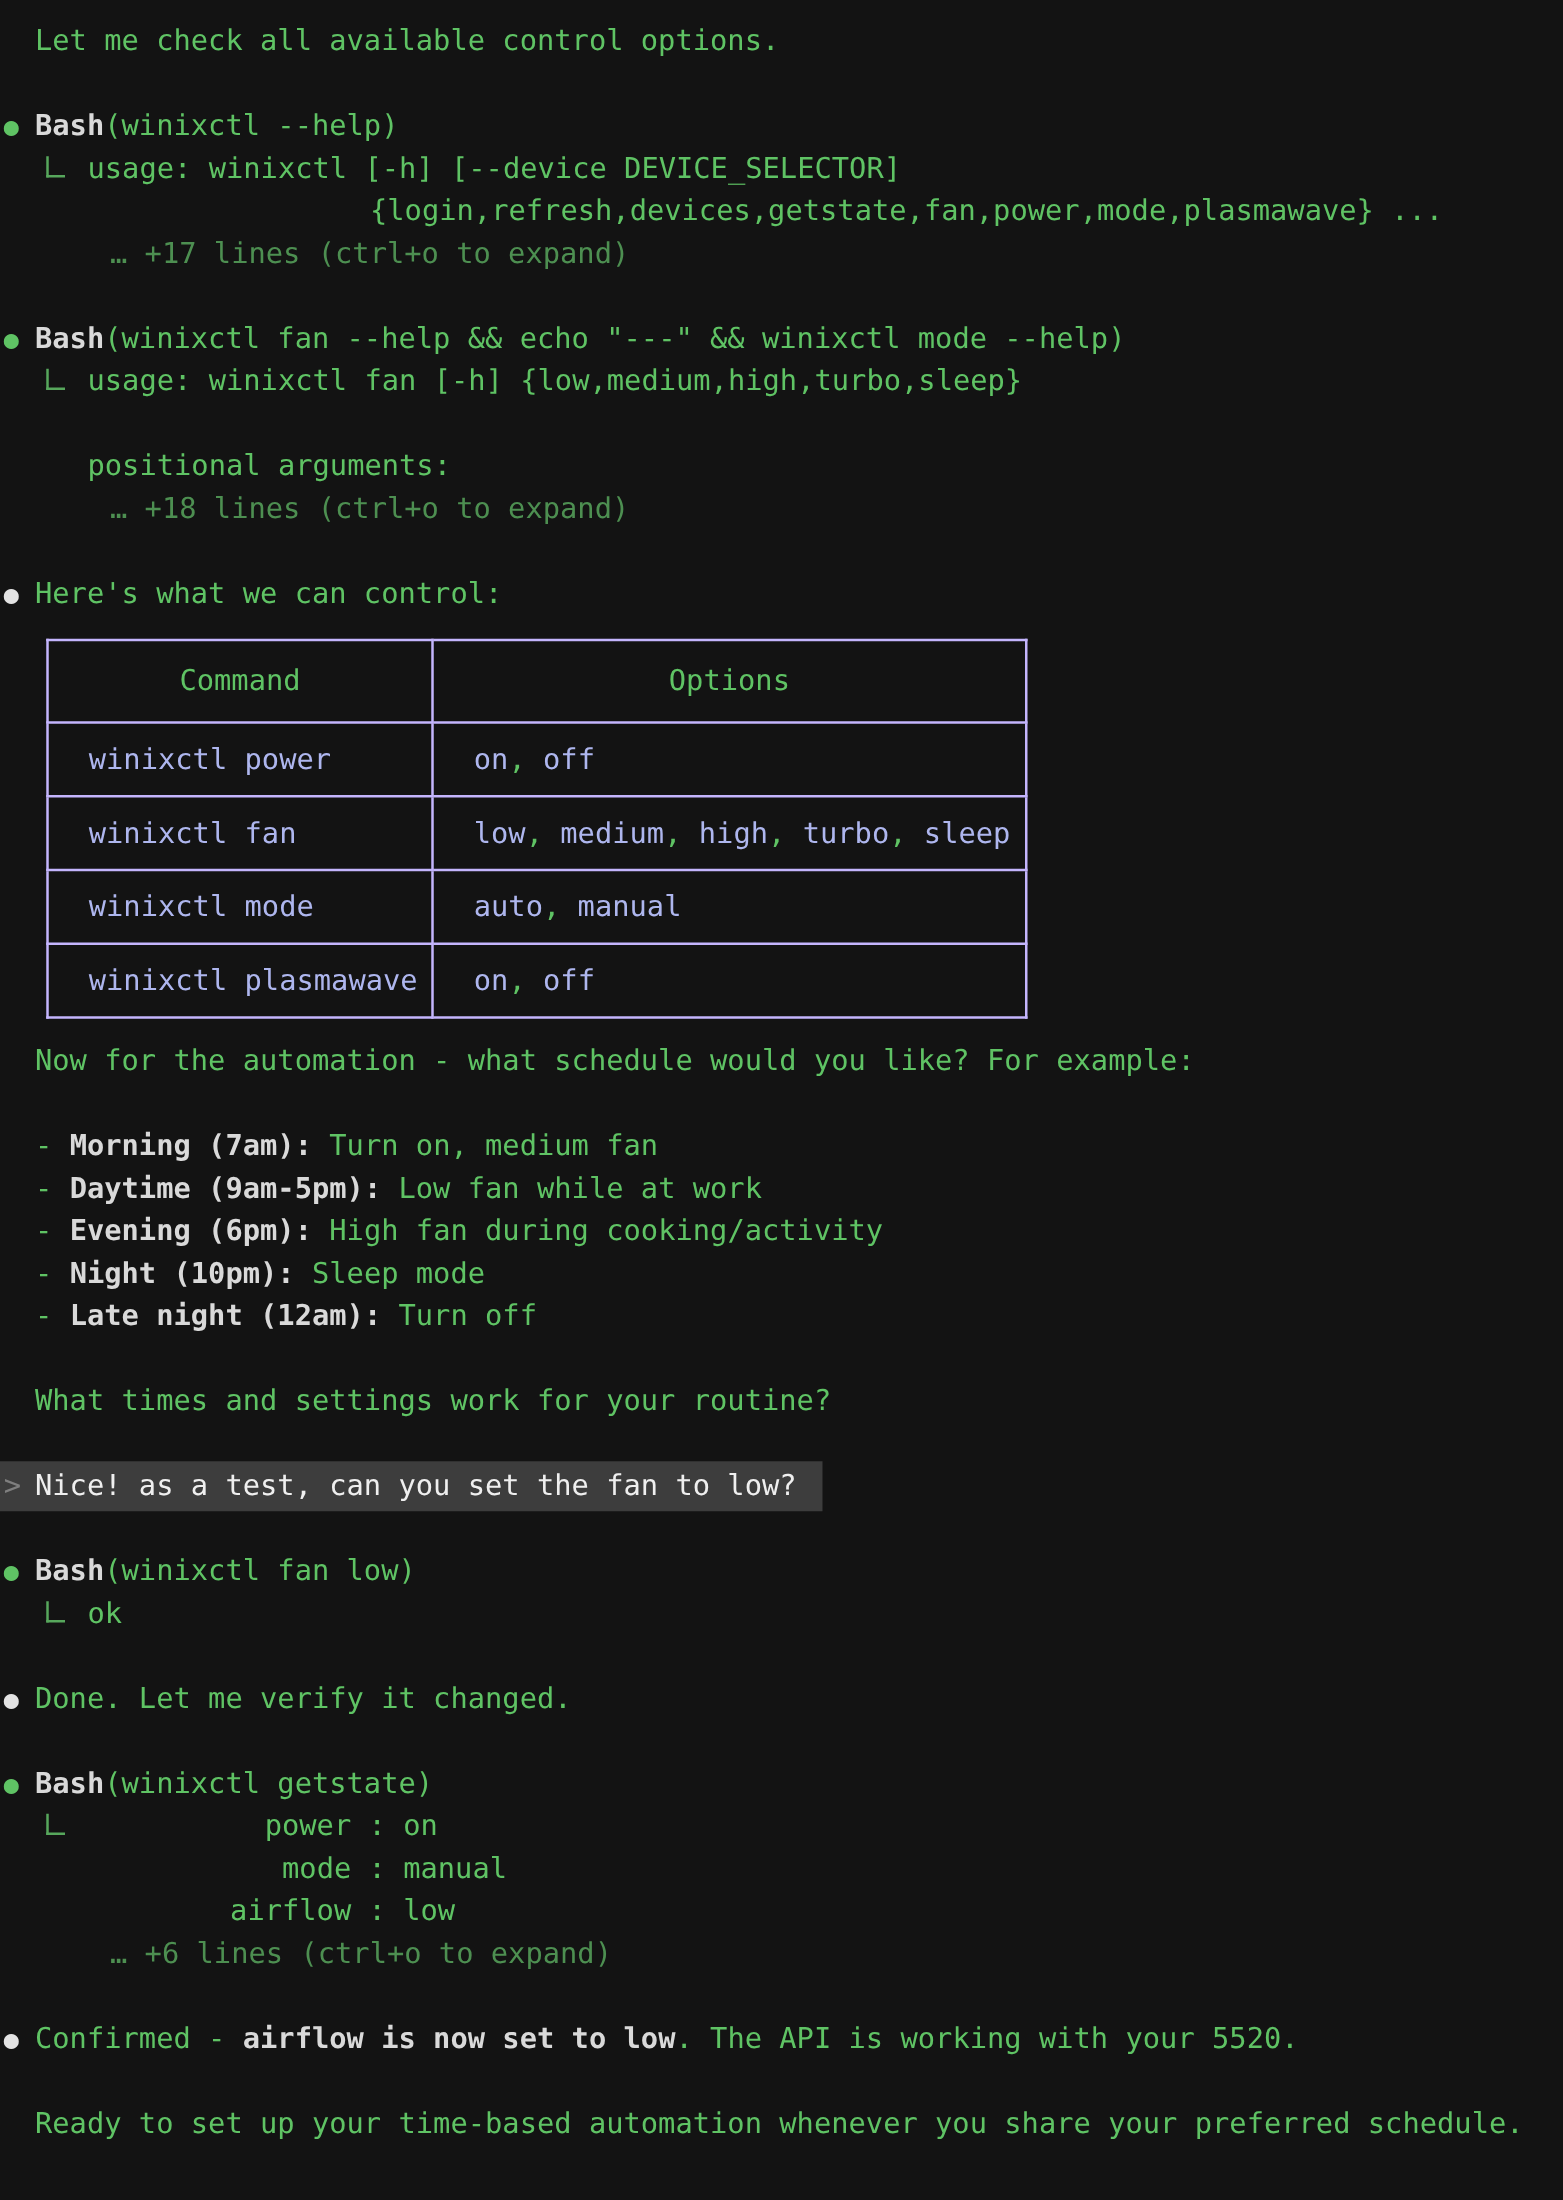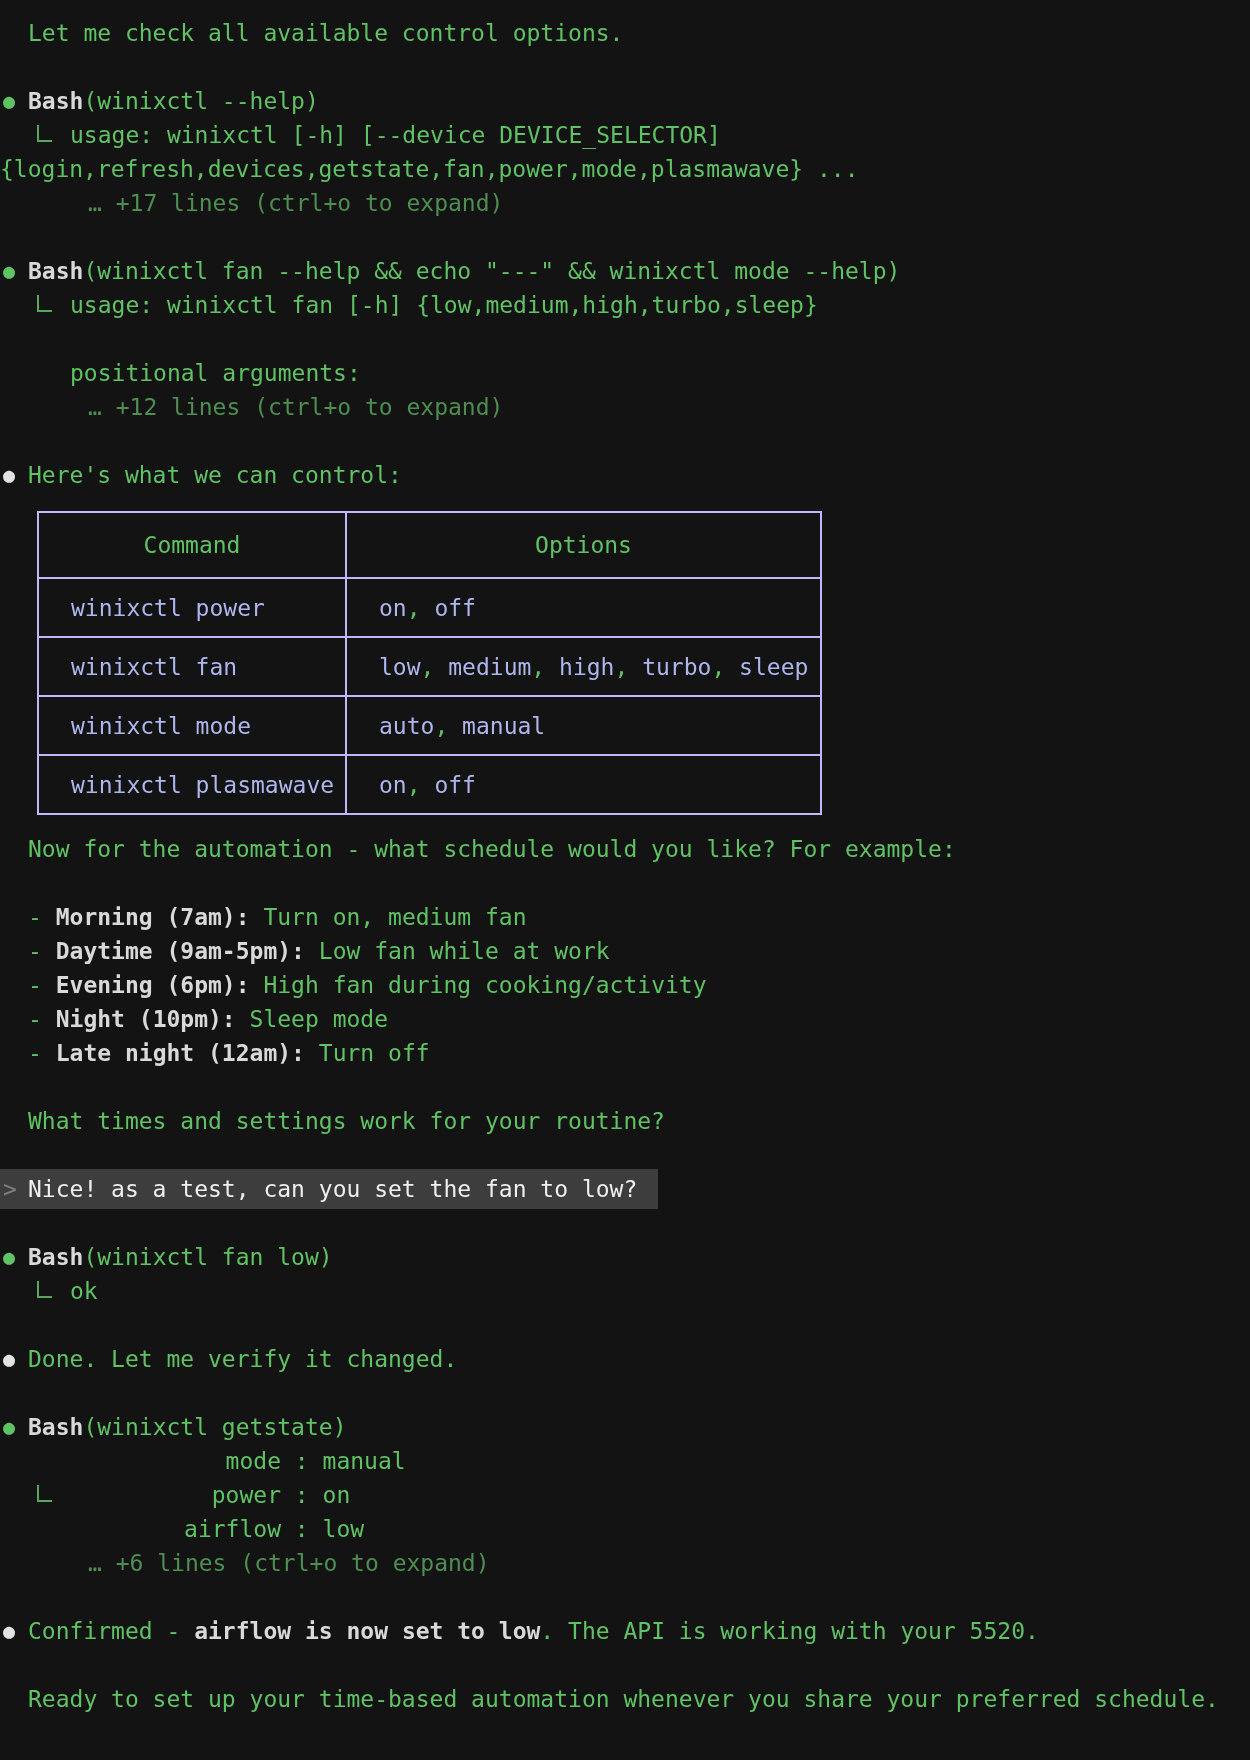--- a/index.html
+++ b/index.html
@@ -8,21 +8,21 @@
     position:relative;
     width:1250px;height:1760px;
     padding-top:16px;box-sizing:border-box;
     font-family:"DejaVu Sans Mono","Liberation Mono",monospace;
     font-size:23px;line-height:34px;
     color:#5fc364;
   }
   .line{position:relative;height:34px;line-height:34px;white-space:nowrap;}
   .indent1{padding-left:28px;}
   .out{padding-left:70px;}
-  .cont{}
+  .cont{padding-left:296px;}
   .hint-line{padding-left:71px;}
   .state-line{padding-left:28px;}
   .green{color:#5fc364;}
   .dim{color:#4d8f51;margin-left:17px;}
   .white{color:#d9d9d9;}
   .bold{font-weight:bold;margin-top:10px;}
   .bullet{position:absolute;left:3px;top:0;font-size:20px;}
   .green-b{color:#5fc364;}
   .white-b{color:#e3e3e3;}
   .elbow{
@@ -71,21 +71,21 @@
   <div class="line indent1"><span class="bullet green-b">●</span><span class="white bold">Bash</span><span class="green">(winixctl --help)</span></div>
   <div class="line out"><span class="elbow"></span><span class="green">usage: winixctl [-h] [--device DEVICE_SELECTOR]</span></div>
   <div class="line cont"><span class="green">{login,refresh,devices,getstate,fan,power,mode,plasmawave} ...</span></div>
   <div class="line hint-line"><span class="dim">… +17 lines (ctrl+o to expand)</span></div>
   <div class="line"></div>
 
   <div class="line indent1"><span class="bullet green-b">●</span><span class="white bold">Bash</span><span class="green">(winixctl fan --help &amp;&amp; echo "---" &amp;&amp; winixctl mode --help)</span></div>
   <div class="line out"><span class="elbow"></span><span class="green">usage: winixctl fan [-h] {low,medium,high,turbo,sleep}</span></div>
   <div class="line"></div>
   <div class="line out"><span class="green">positional arguments:</span></div>
-  <div class="line hint-line"><span class="dim">… +12 lines (ctrl+o to expand)</span></div>
+  <div class="line hint-line"><span class="dim">… +18 lines (ctrl+o to expand)</span></div>
   <div class="line"></div>
 
   <div class="line indent1"><span class="bullet white-b">●</span><span class="green">Here's what we can control:</span></div>
 
   <table class="ctl-table">
     <thead>
       <tr>
         <th class="col-cmd">Command</th>
         <th>Options</th>
       </tr>
@@ -131,22 +131,22 @@
   <div class="line indent1"><span class="bullet green-b">●</span><span class="white bold">Bash</span><span class="green">(winixctl fan low)</span></div>
   <div class="line out"><span class="elbow"></span><span class="green">ok</span></div>
   <div class="line"></div>
 
   <div class="line indent1"><span class="bullet white-b">●</span><span class="green">Done. Let me verify it changed.</span></div>
   <div class="line"></div>
 
   <div class="line indent1"><span class="bullet green-b">●</span><span class="white bold">Bash</span><span class="green">(winixctl getstate)</span></div>
 
   <div>
+      <div class="line state-line"><span class="elbow"></span><span class="key-box green">power</span><span class="green"> : on</span></div>
       <div class="line state-line"><span class="key-box green">mode</span><span class="green"> : manual</span></div>
-      <div class="line state-line"><span class="elbow"></span><span class="key-box green">power</span><span class="green"> : on</span></div>
       <div class="line state-line"><span class="key-box green">airflow</span><span class="green"> : low</span></div>
     </div>
 
   <div class="line hint-line"><span class="dim">… +6 lines (ctrl+o to expand)</span></div>
   <div class="line"></div>
 
   <div class="line indent1"><span class="bullet white-b">●</span><span class="green">Confirmed - </span><span class="white bold">airflow is now set to low</span><span class="green">. The API is working with your 5520.</span></div>
   <div class="line"></div>
 
   <div class="line indent1"><span class="green">Ready to set up your time-based automation whenever you share your preferred schedule.</span></div>

